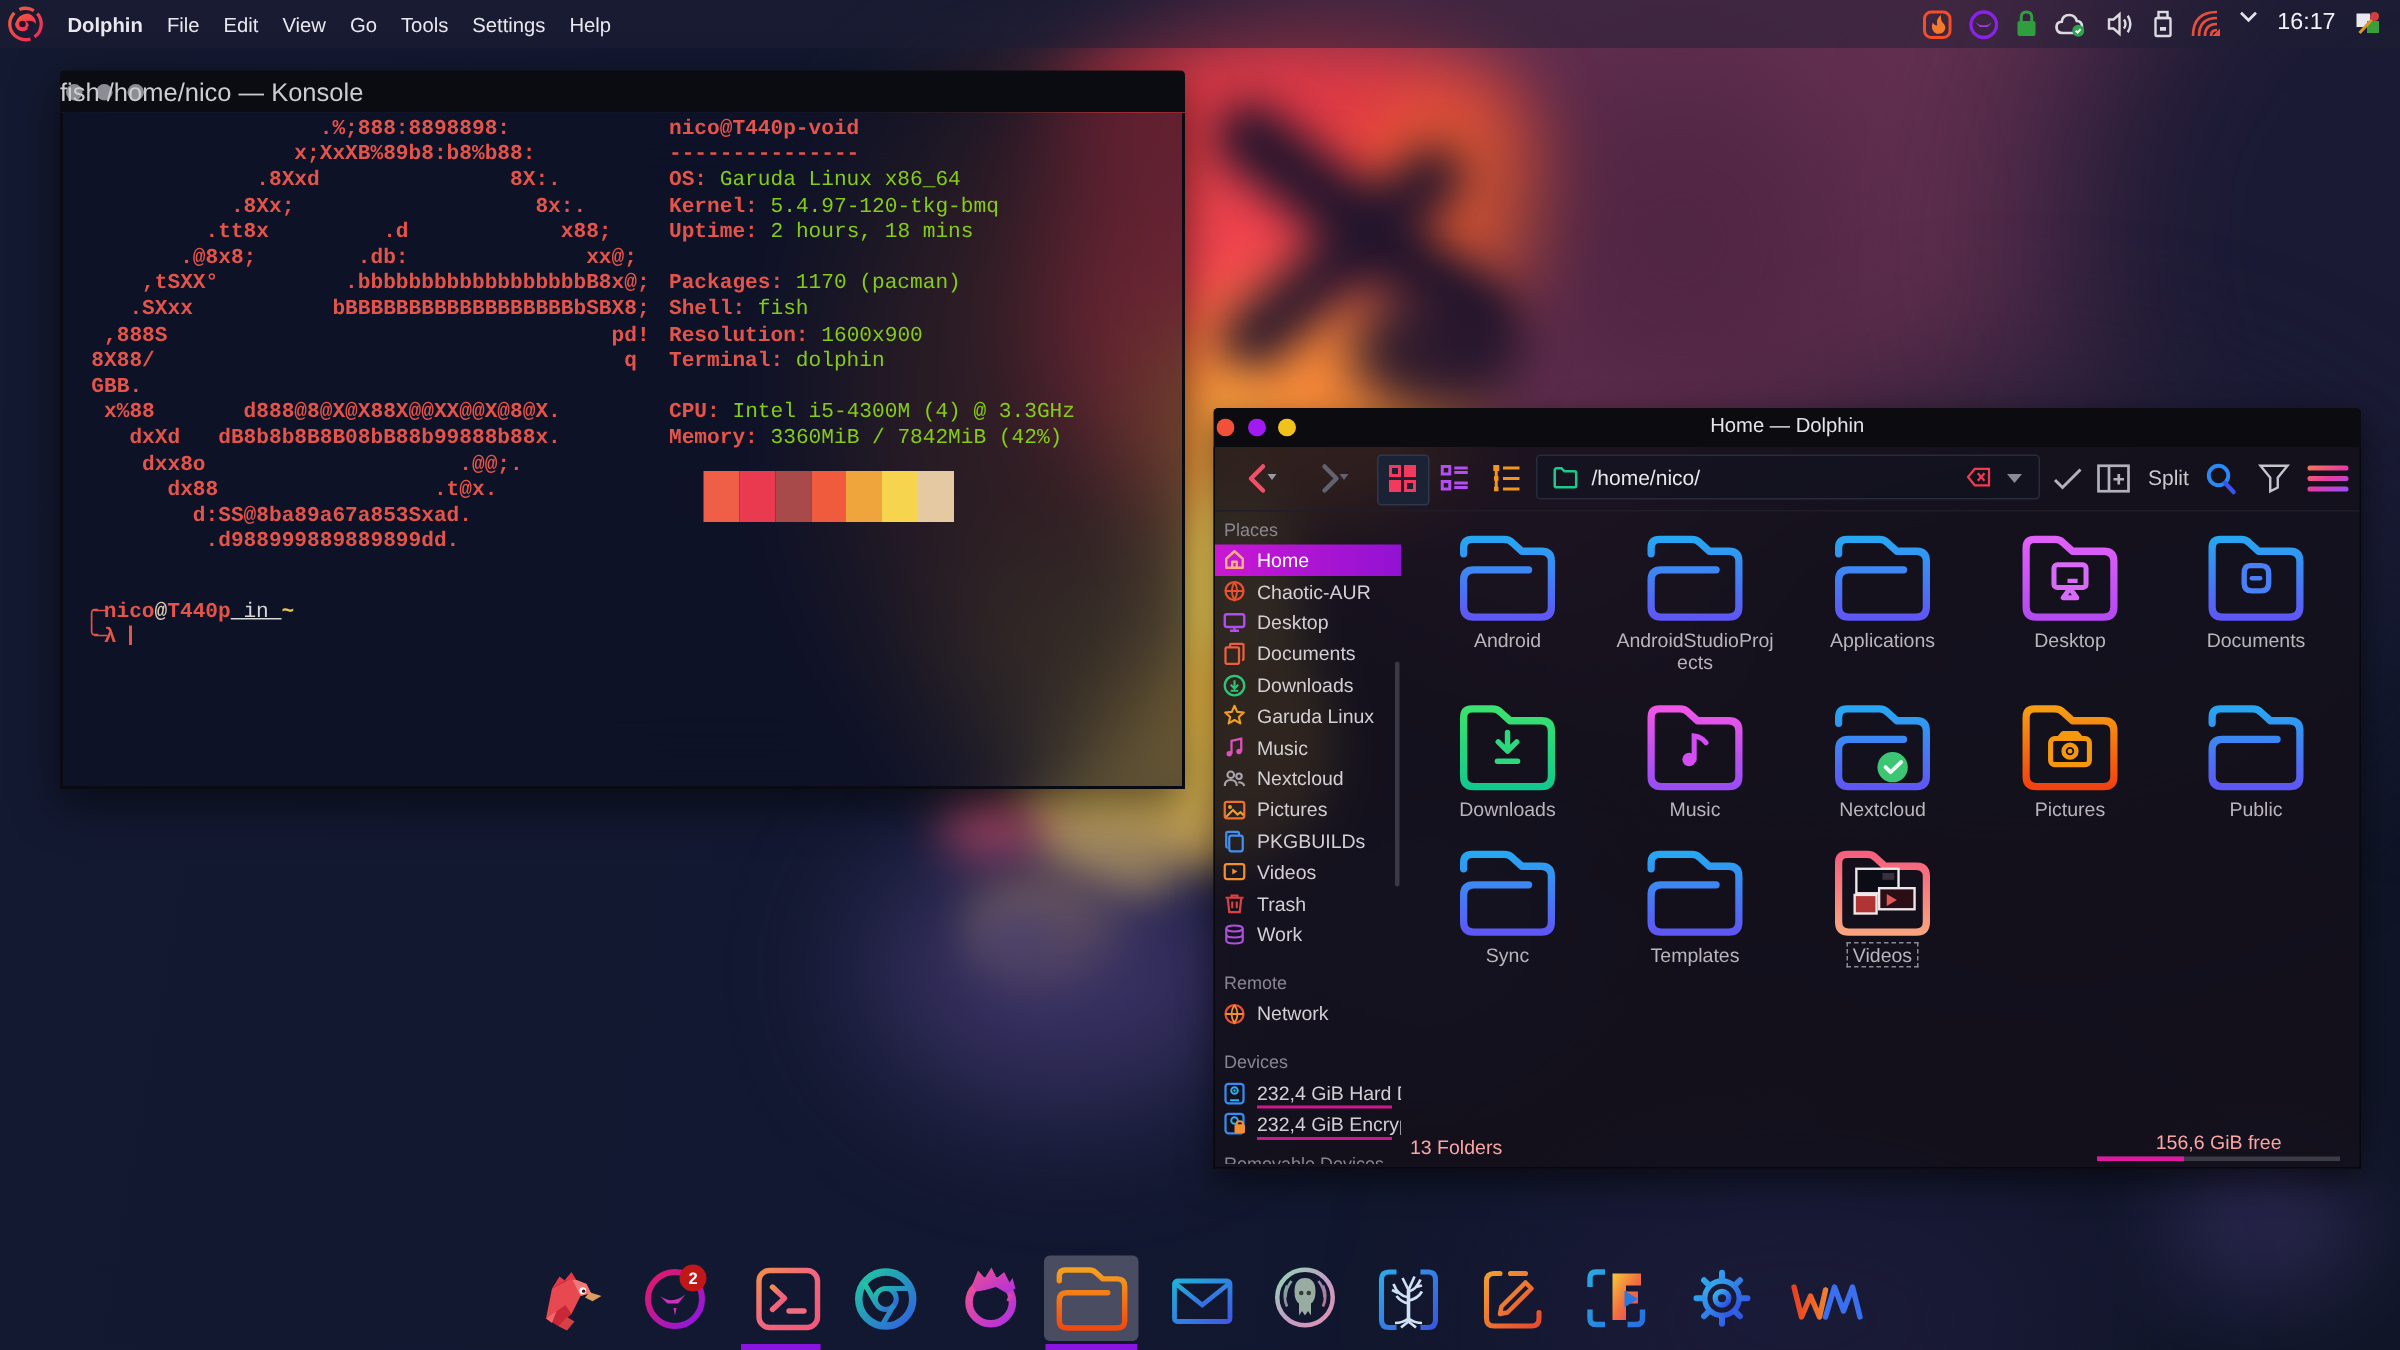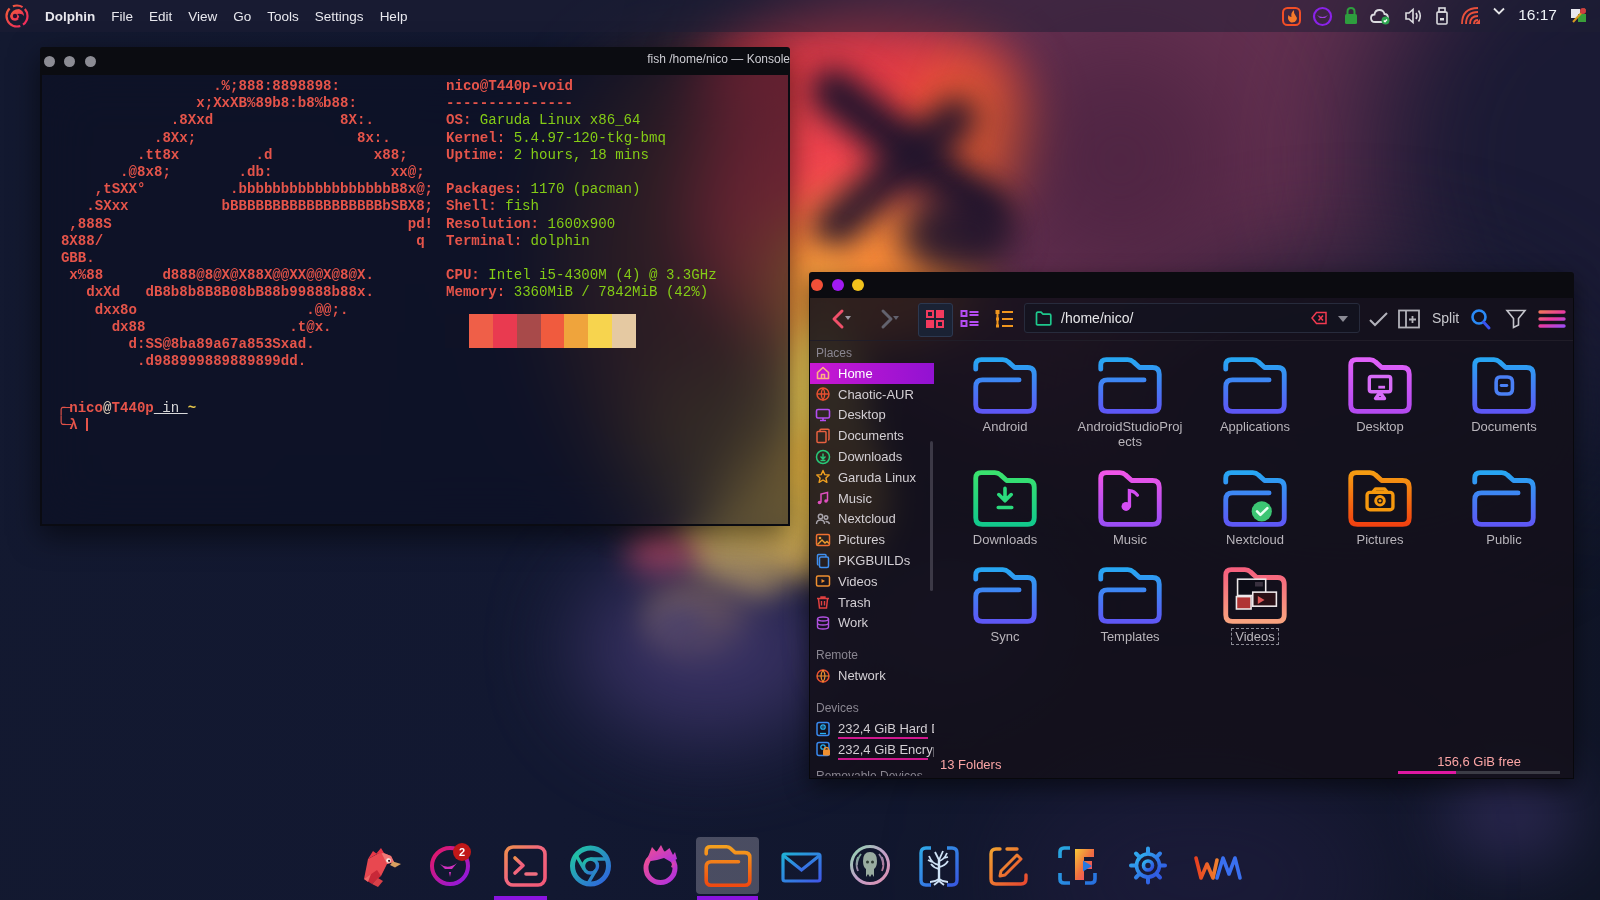--- a/index.html
+++ b/index.html
@@ -14,21 +14,21 @@
 #menubar .mi{margin:0 8px;}
 #tray{margin-left:auto;display:flex;align-items:flex-start;padding-right:6px;}
 #tray svg{margin:0 5px;}
 #clock{font-size:15.5px;color:#eef2f6;margin:0 7px;}
 
 #konsole{position:absolute;left:40px;top:47px;width:750px;height:479px;
 border-radius:3px;box-shadow:0 10px 30px rgba(0,0,0,.55);}
 #ktitle{height:28px;background:#0b0c11;border-radius:3px 3px 0 0;position:relative;}
 #ktitle .dots{position:absolute;left:3.5px;top:9px;display:flex;gap:9.5px;}
 #ktitle .dot{width:11px;height:11px;border-radius:50%;background:#8c8c94;}
-#ktitle .t{position:absolute;width:100%;text-align:right;top:5px;color:#ccccd2;font-size:12px;}
+#ktitle .t{position:absolute;width:100%;text-align:left;top:5px;color:#ccccd2;font-size:17px;}
 #kbody{position:absolute;left:0;top:28px;right:0;bottom:0;background:rgba(10,13,32,.58);backdrop-filter:blur(26px);
 border:2px solid #0a0b12;border-top:none;box-sizing:border-box;overflow:hidden;}
 #kbody pre{margin:0;position:absolute;font-family:"Liberation Mono",monospace;
 font-size:14.1px;line-height:17.2px;}
 .red{color:#e5544a;font-weight:bold;}
 .val{color:#84cc16;}
 #art{left:2px;top:3px;}
 #info{left:404px;top:3px;}
 #palette{position:absolute;left:403px;top:239px;display:flex;}
 #palette div{width:23.9px;height:34px;}
@@ -260,20 +260,21 @@
   <svg width="12" height="12">
           <circle cx="6" cy="6" r="6" fill="#f25038"></circle>
         </svg>
   <svg width="12" height="12">
           <circle cx="6" cy="6" r="6" fill="#a21af2"></circle>
         </svg>
   <svg width="12" height="12">
           <circle cx="6" cy="6" r="6" fill="#f2c21c"></circle>
         </svg>
  </div>
+      <div class="t">Home — Dolphin</div>
     </div>
  <div id="dbody">
   <div id="dtoolbar">
    <svg style="position:absolute;left:17px;top:9px" width="26" height="24" viewBox="0 0 26 24">
           <path d="M15 4 L7 12 L15 20" fill="none" stroke="#f0506a" stroke-width="3" stroke-linecap="round" stroke-linejoin="round"></path>
           <path d="M19 10 l6 0 -3 4z" fill="#9a98a2" transform="translate(-1,-1)"></path>
         </svg>
    <svg style="position:absolute;left:64px;top:9px" width="26" height="24" viewBox="0 0 26 24">
           <path d="M9 4 L17 12 L9 20" fill="none" stroke="#62626e" stroke-width="3" stroke-linecap="round" stroke-linejoin="round"></path>
           <path d="M20 10 l6 0 -3 4z" fill="#62626e" transform="translate(-1,-1)"></path>

